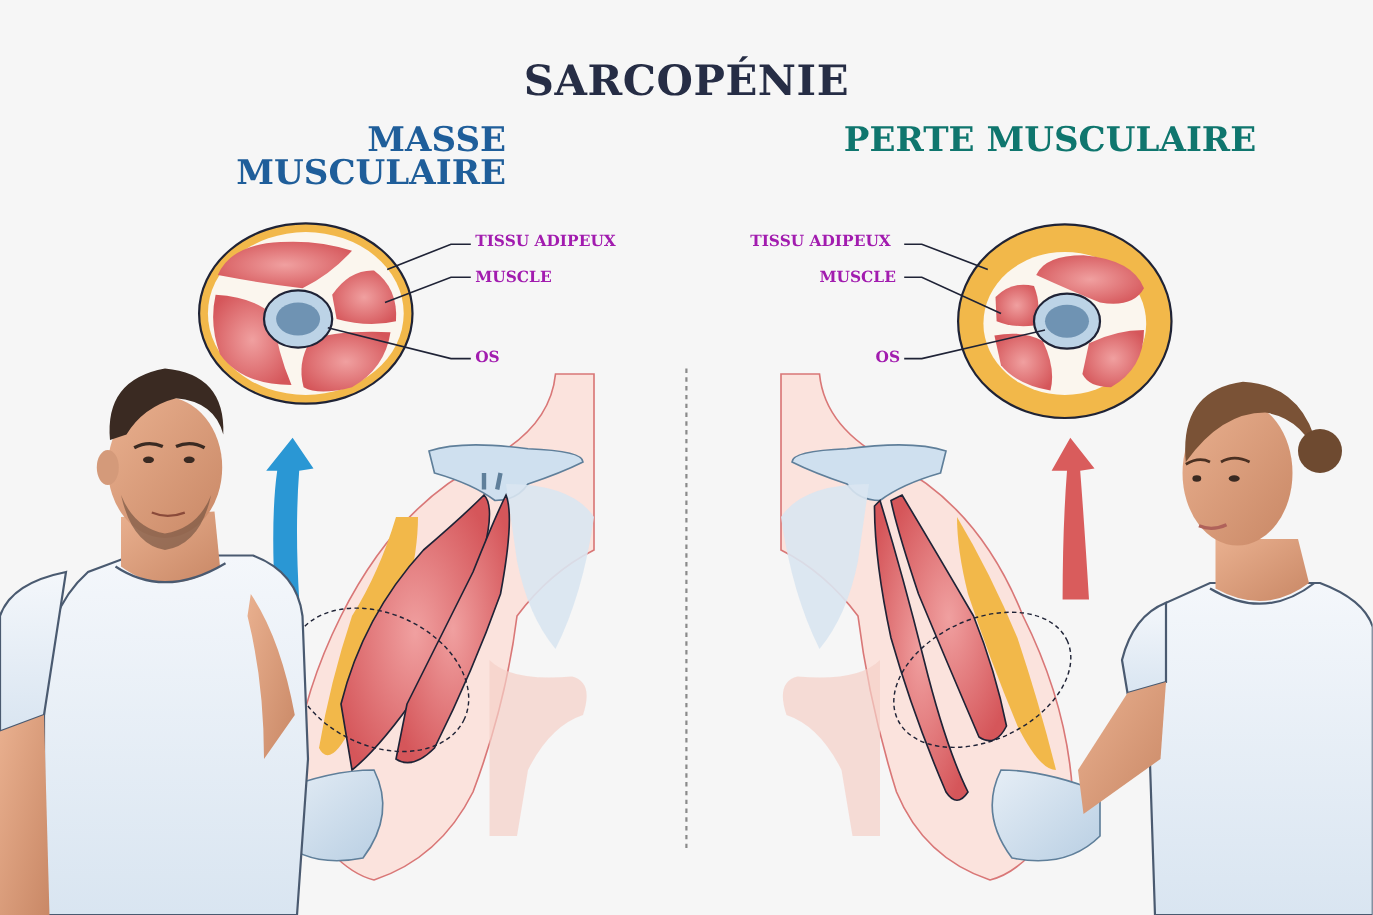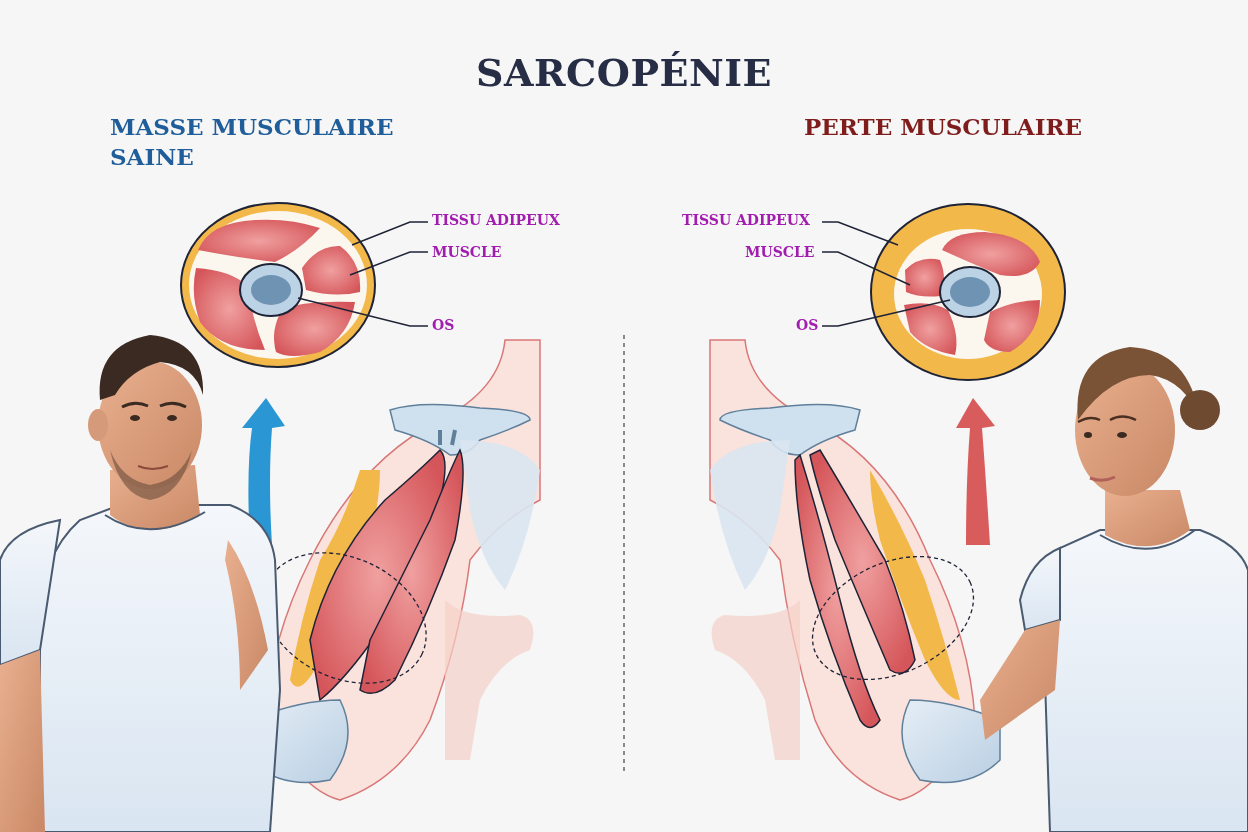--- a/index.html
+++ b/index.html
@@ -1,31 +1,30 @@
 <!DOCTYPE html>
 <html><head>
 <meta charset="utf-8">
 <style>
   html, body { margin:0; padding:0; }
   body { width:1248px; height:832px; background:#f6f6f6; position:relative; overflow:hidden; font-family:"DejaVu Serif","Liberation Serif",serif; }
   .title { position:absolute; left:0; width:1248px; top:50px; text-align:center; font-size:38px; font-weight:bold; color:#262d45; letter-spacing:0.5px; }
-  .subtitle { position:absolute; text-align:left; font-weight:bold; font-size:23px; line-height:30px; }
+  .subtitle { position:absolute; text-align:right; font-weight:bold; font-size:31px; line-height:30px; }
   .sub-left { left:110px; width:350px; top:112px; color:#1f5e9a; }
-  .sub-right { left:804px; width:380px; top:112px; color:#7f1d1d; }
+  .sub-right { left:762px; width:380px; top:112px; color:#0f766e; }
   .label { position:absolute; font-weight:bold; font-size:14px; color:#a21caf; white-space:nowrap; }
   svg.art { position:absolute; left:0; top:0; }
 </style>
 </head>
 <body>
 
 <div class="title">SARCOPÉNIE</div>
 
 <div class="subtitle sub-left">
   <div>MASSE MUSCULAIRE</div>
-  <div>SAINE</div>
 </div>
 <div class="subtitle sub-right">
   <div>PERTE MUSCULAIRE</div>
 </div>
 
 <div class="label" style="left:432px; top:212px;">TISSU ADIPEUX</div>
 <div class="label" style="left:432px; top:244px;">MUSCLE</div>
 <div class="label" style="left:432px; top:317px;">OS</div>
 
 <div class="label" style="left:682px; top:212px;">TISSU ADIPEUX</div>

